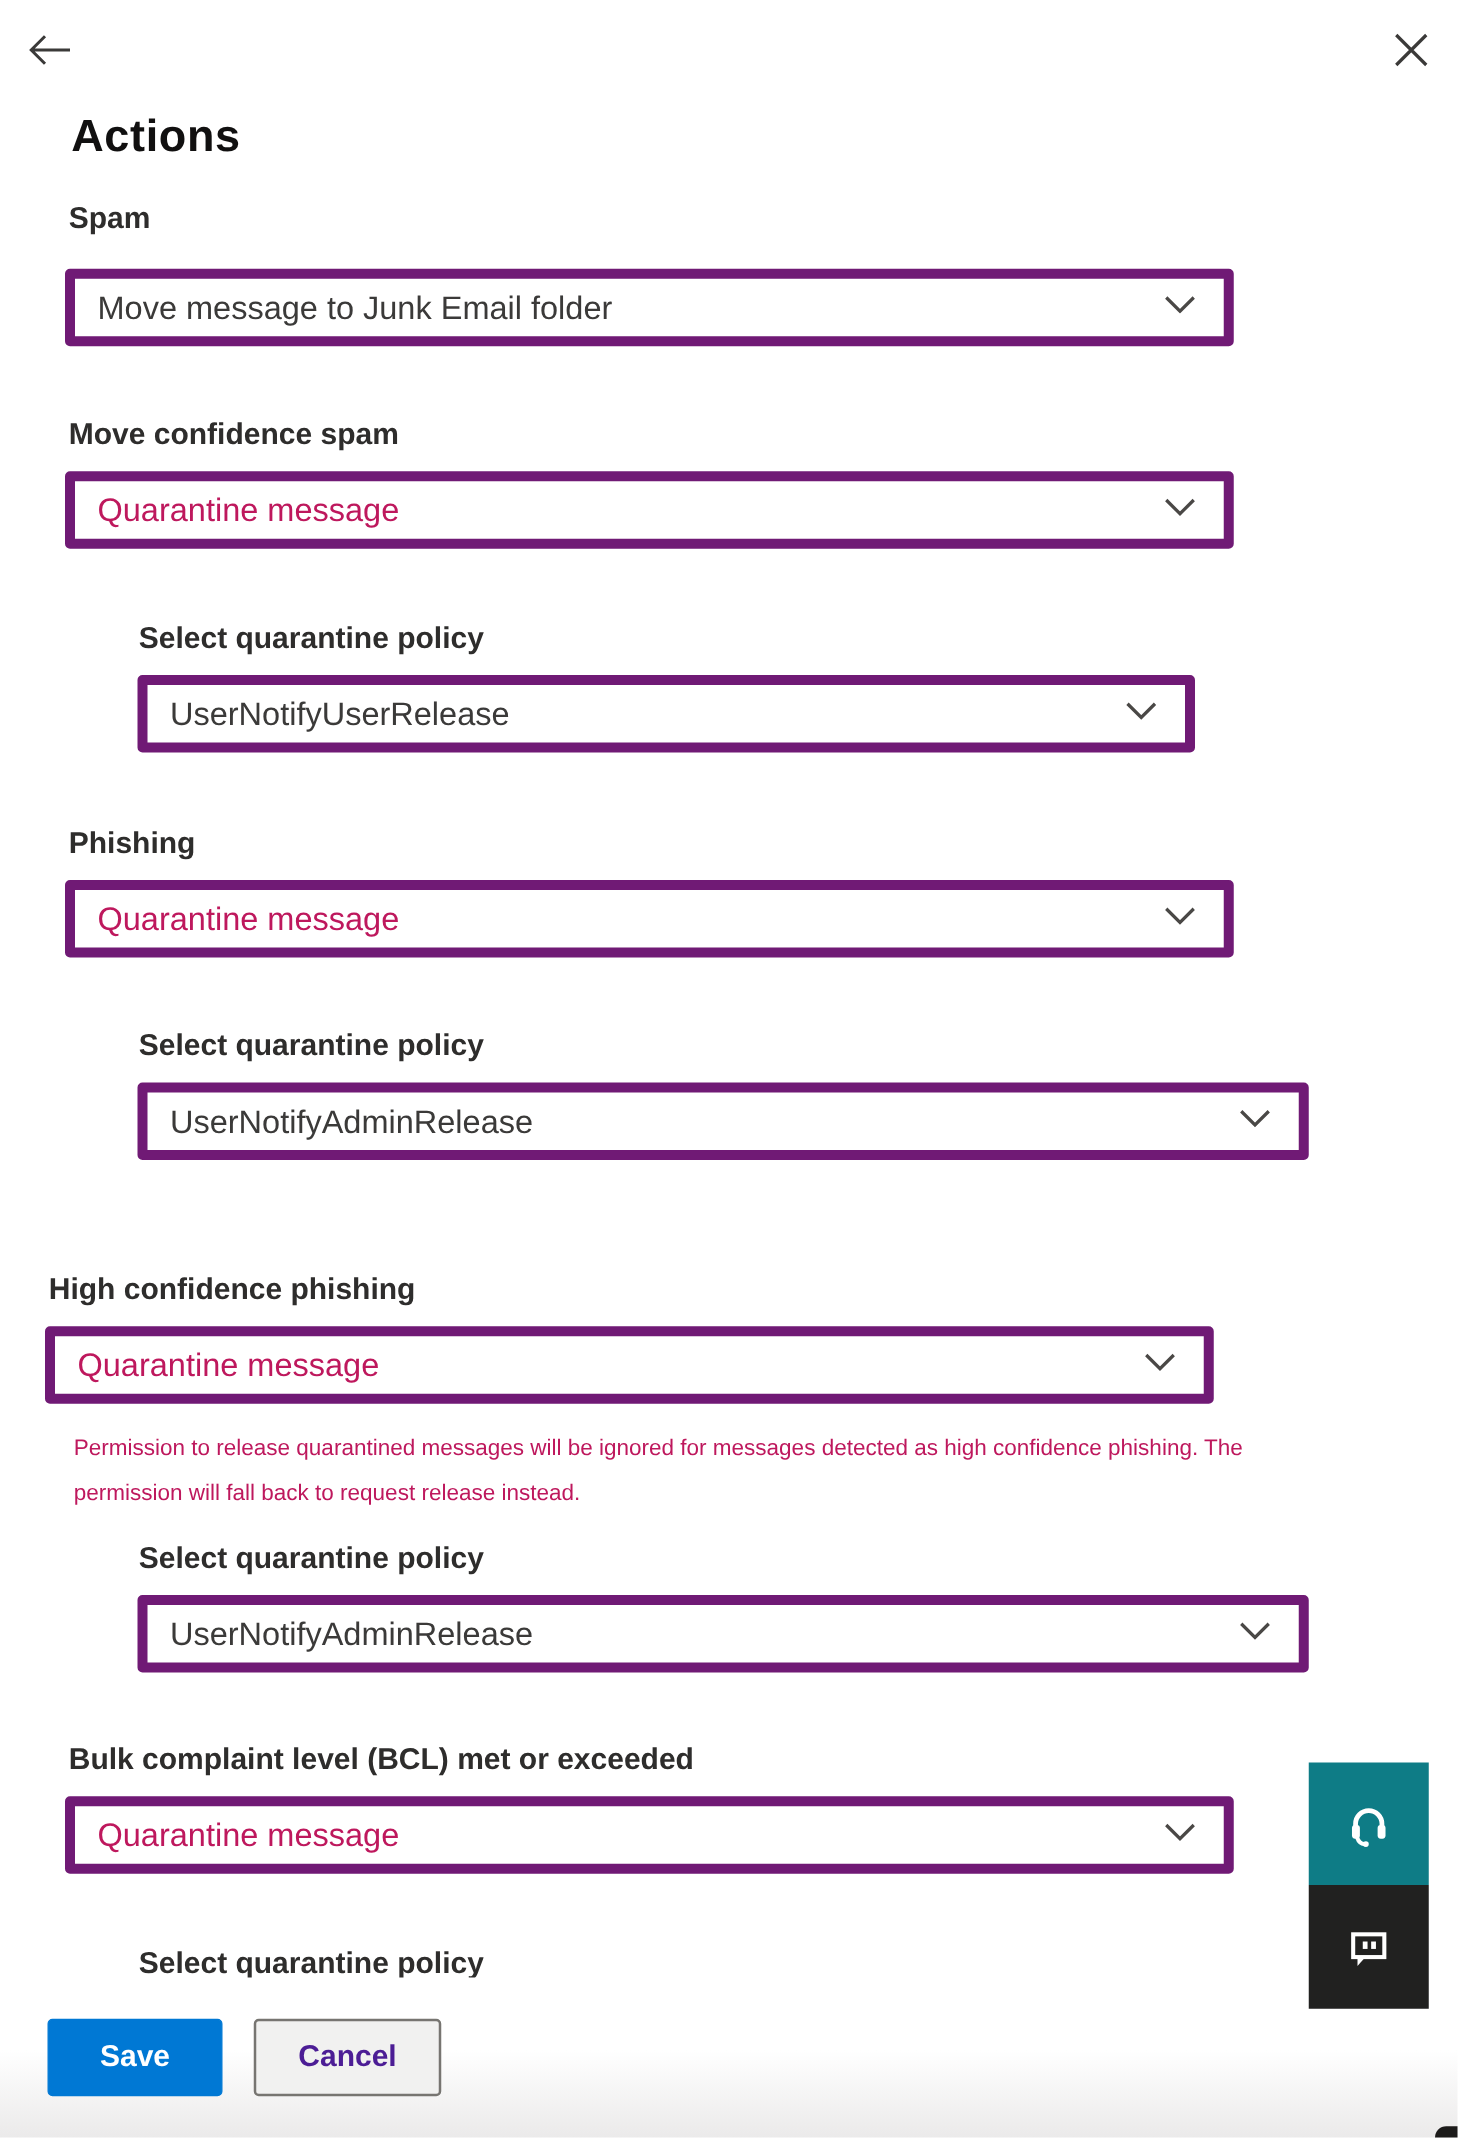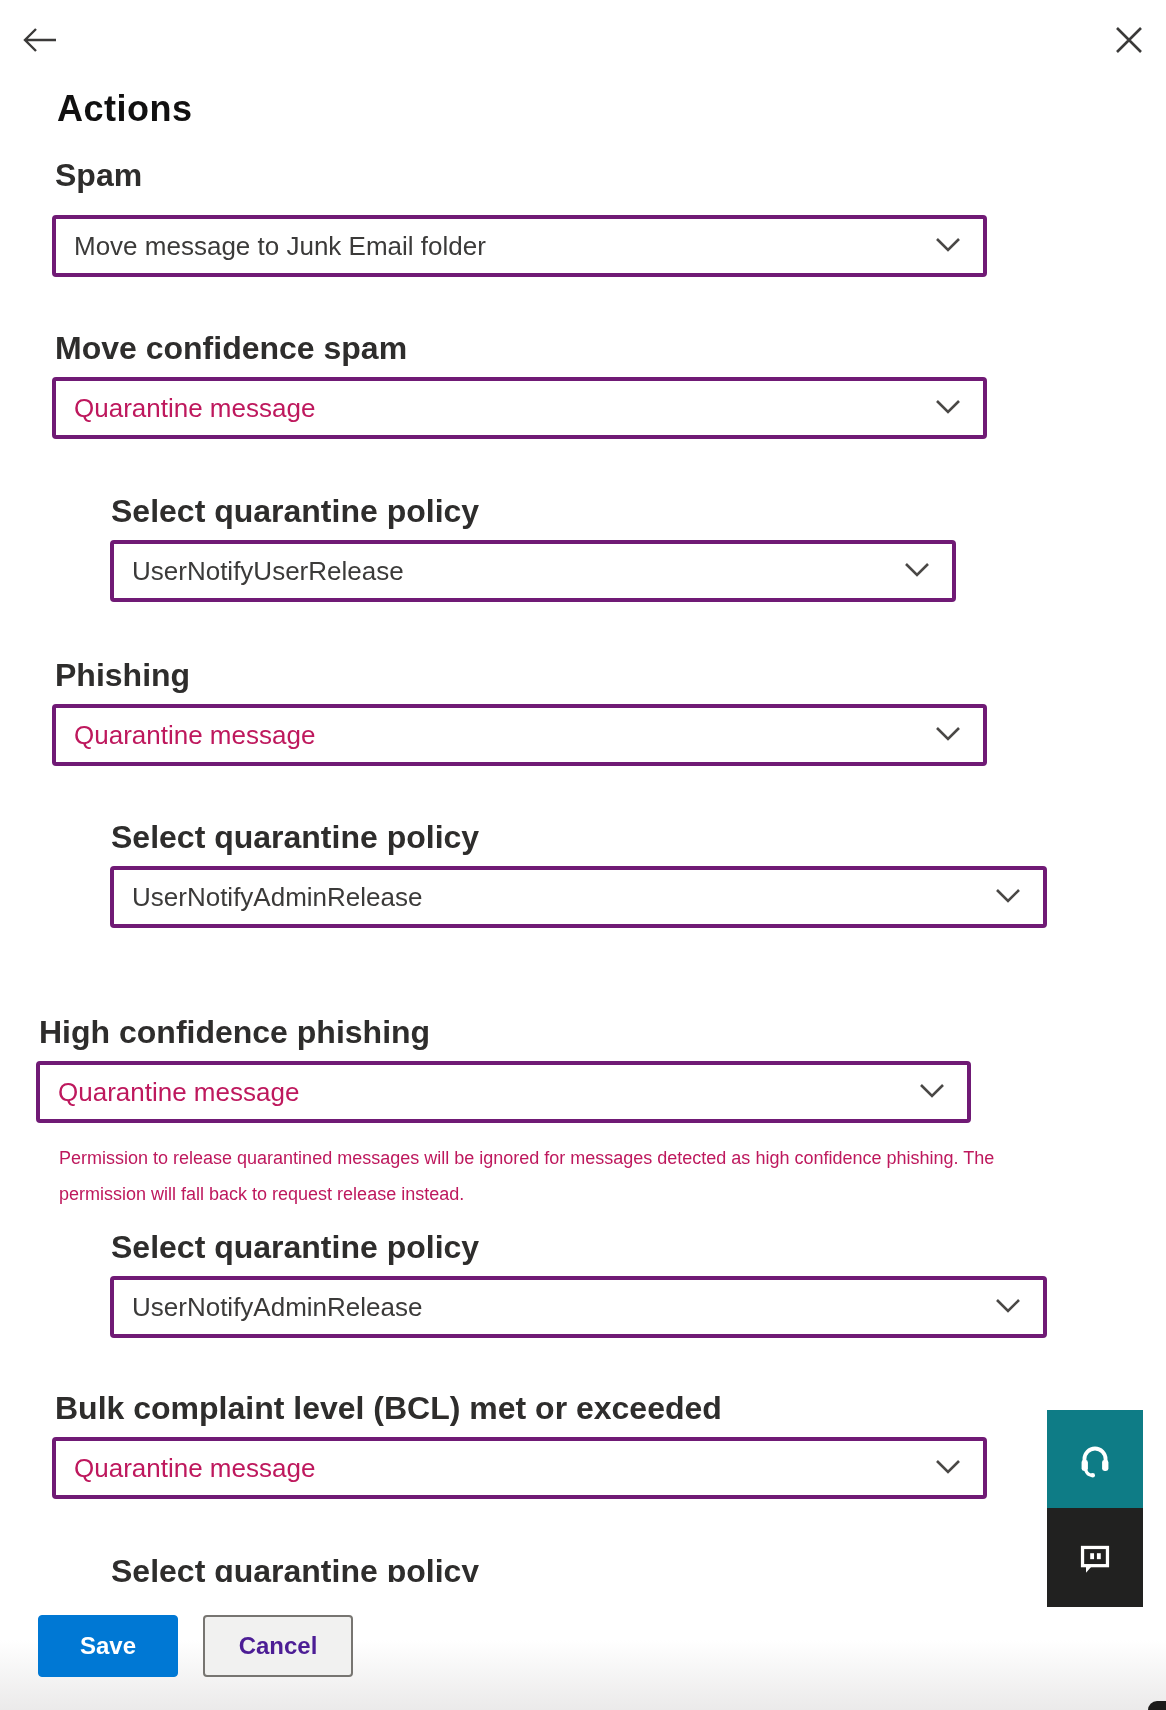--- a/index.html
+++ b/index.html
@@ -11,25 +11,25 @@
   }
   .iconbtn{position:absolute;background:none;border:none;padding:0;cursor:pointer;line-height:0;}
   .back{left:22px;top:26px;}
   .close{left:1114px;top:25px;}
   .title{
     position:absolute;left:57px;top:88px;margin:0;
     font-size:36px;font-weight:800;color:#111010;letter-spacing:0.5px;
   }
   .field{position:absolute;}
   .field .lbl{
-    display:block;font-size:32px;font-weight:700;color:#2e2d2c;line-height:30px;
+    display:block;font-size:24px;font-weight:700;color:#2e2d2c;line-height:30px;
   }
   .dd{
     position:absolute;box-sizing:border-box;height:62px;
-    border:4px solid #701a75;border-radius:4px;background:#fff;
+    border:8px solid #701a75;border-radius:4px;background:#fff;
     display:flex;align-items:center;cursor:pointer;
   }
   .dd .val{
     font-size:26px;color:#3b3a39;padding-left:18px;flex:1;
     white-space:nowrap;overflow:hidden;
   }
   .dd .val.dim{color:#be185d;}
   .dd .chev{margin-right:22px;flex:0 0 auto;}
   
   .f1{left:55px;top:160px;} .f1 .dd{left:-3px;top:55px;width:935px;}

